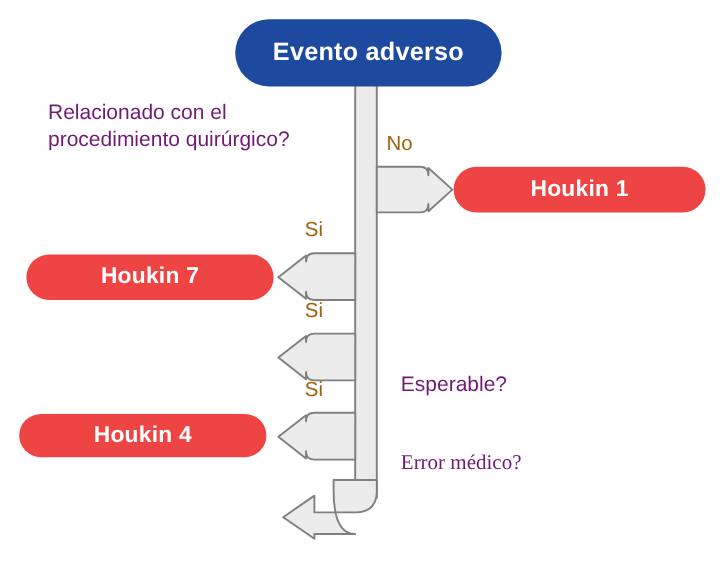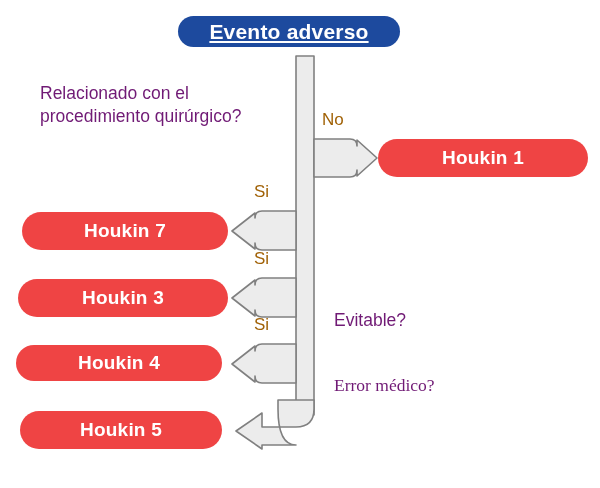--- a/index.html
+++ b/index.html
@@ -123,53 +123,47 @@
              L 262 413
              L 236 431
              L 262 449
              L 262 445
              L 296 445
              Q 278 445 278 409
              L 278 400
              Z"></path>
   </svg>
 
-  <div class="pill pill-root" style="left:178px; top:16px; width:222px; height:31px;text-decoration:underline;">
+  <div class="pill pill-root" style="left:196px; top:16px; width:222px; height:56px;">
     <span>Evento adverso</span>
   </div>
 
   <div class="qlabel" style="left:40px; top:82px; width:250px;">Relacionado con el
 procedimiento quirúrgico?</div>
 
 
-  <div class="qlabel" style="left:334px; top:309px; width:160px;">Evitable?</div>
+  <div class="qlabel" style="left:334px; top:309px; width:160px;">Esperable?</div>
 
   <div class="qlabel" style="left:334px; top:374px; width:180px;font-family:Liberation Serif, serif;">Error médico?</div>
 
   <div class="edgelabel" style="left:322px; top:110px;">No</div>
 
   <div class="edgelabel" style="left:254px; top:182px;">Si</div>
 
   <div class="edgelabel" style="left:254px; top:249px;">Si</div>
 
   <div class="edgelabel" style="left:254px; top:315px;">Si</div>
 
   <div class="pill pill-out" style="left:378px; top:139px; width:210px; height:38px;">
     <span>Houkin 1</span>
   </div>
 
   <div class="pill pill-out" style="left:22px; top:212px; width:206px; height:38px;">
     <span>Houkin 7</span>
   </div>
 
-  <div class="pill pill-out" style="left:18px; top:279px; width:210px; height:38px;">
-    <span>Houkin 3</span>
-  </div>
 
   <div class="pill pill-out" style="left:16px; top:345px; width:206px; height:36px;">
     <span>Houkin 4</span>
   </div>
 
-  <div class="pill pill-out" style="left:20px; top:411px; width:202px; height:38px;">
-    <span>Houkin 5</span>
-  </div>
 
 </div>
 
 </body></html>

